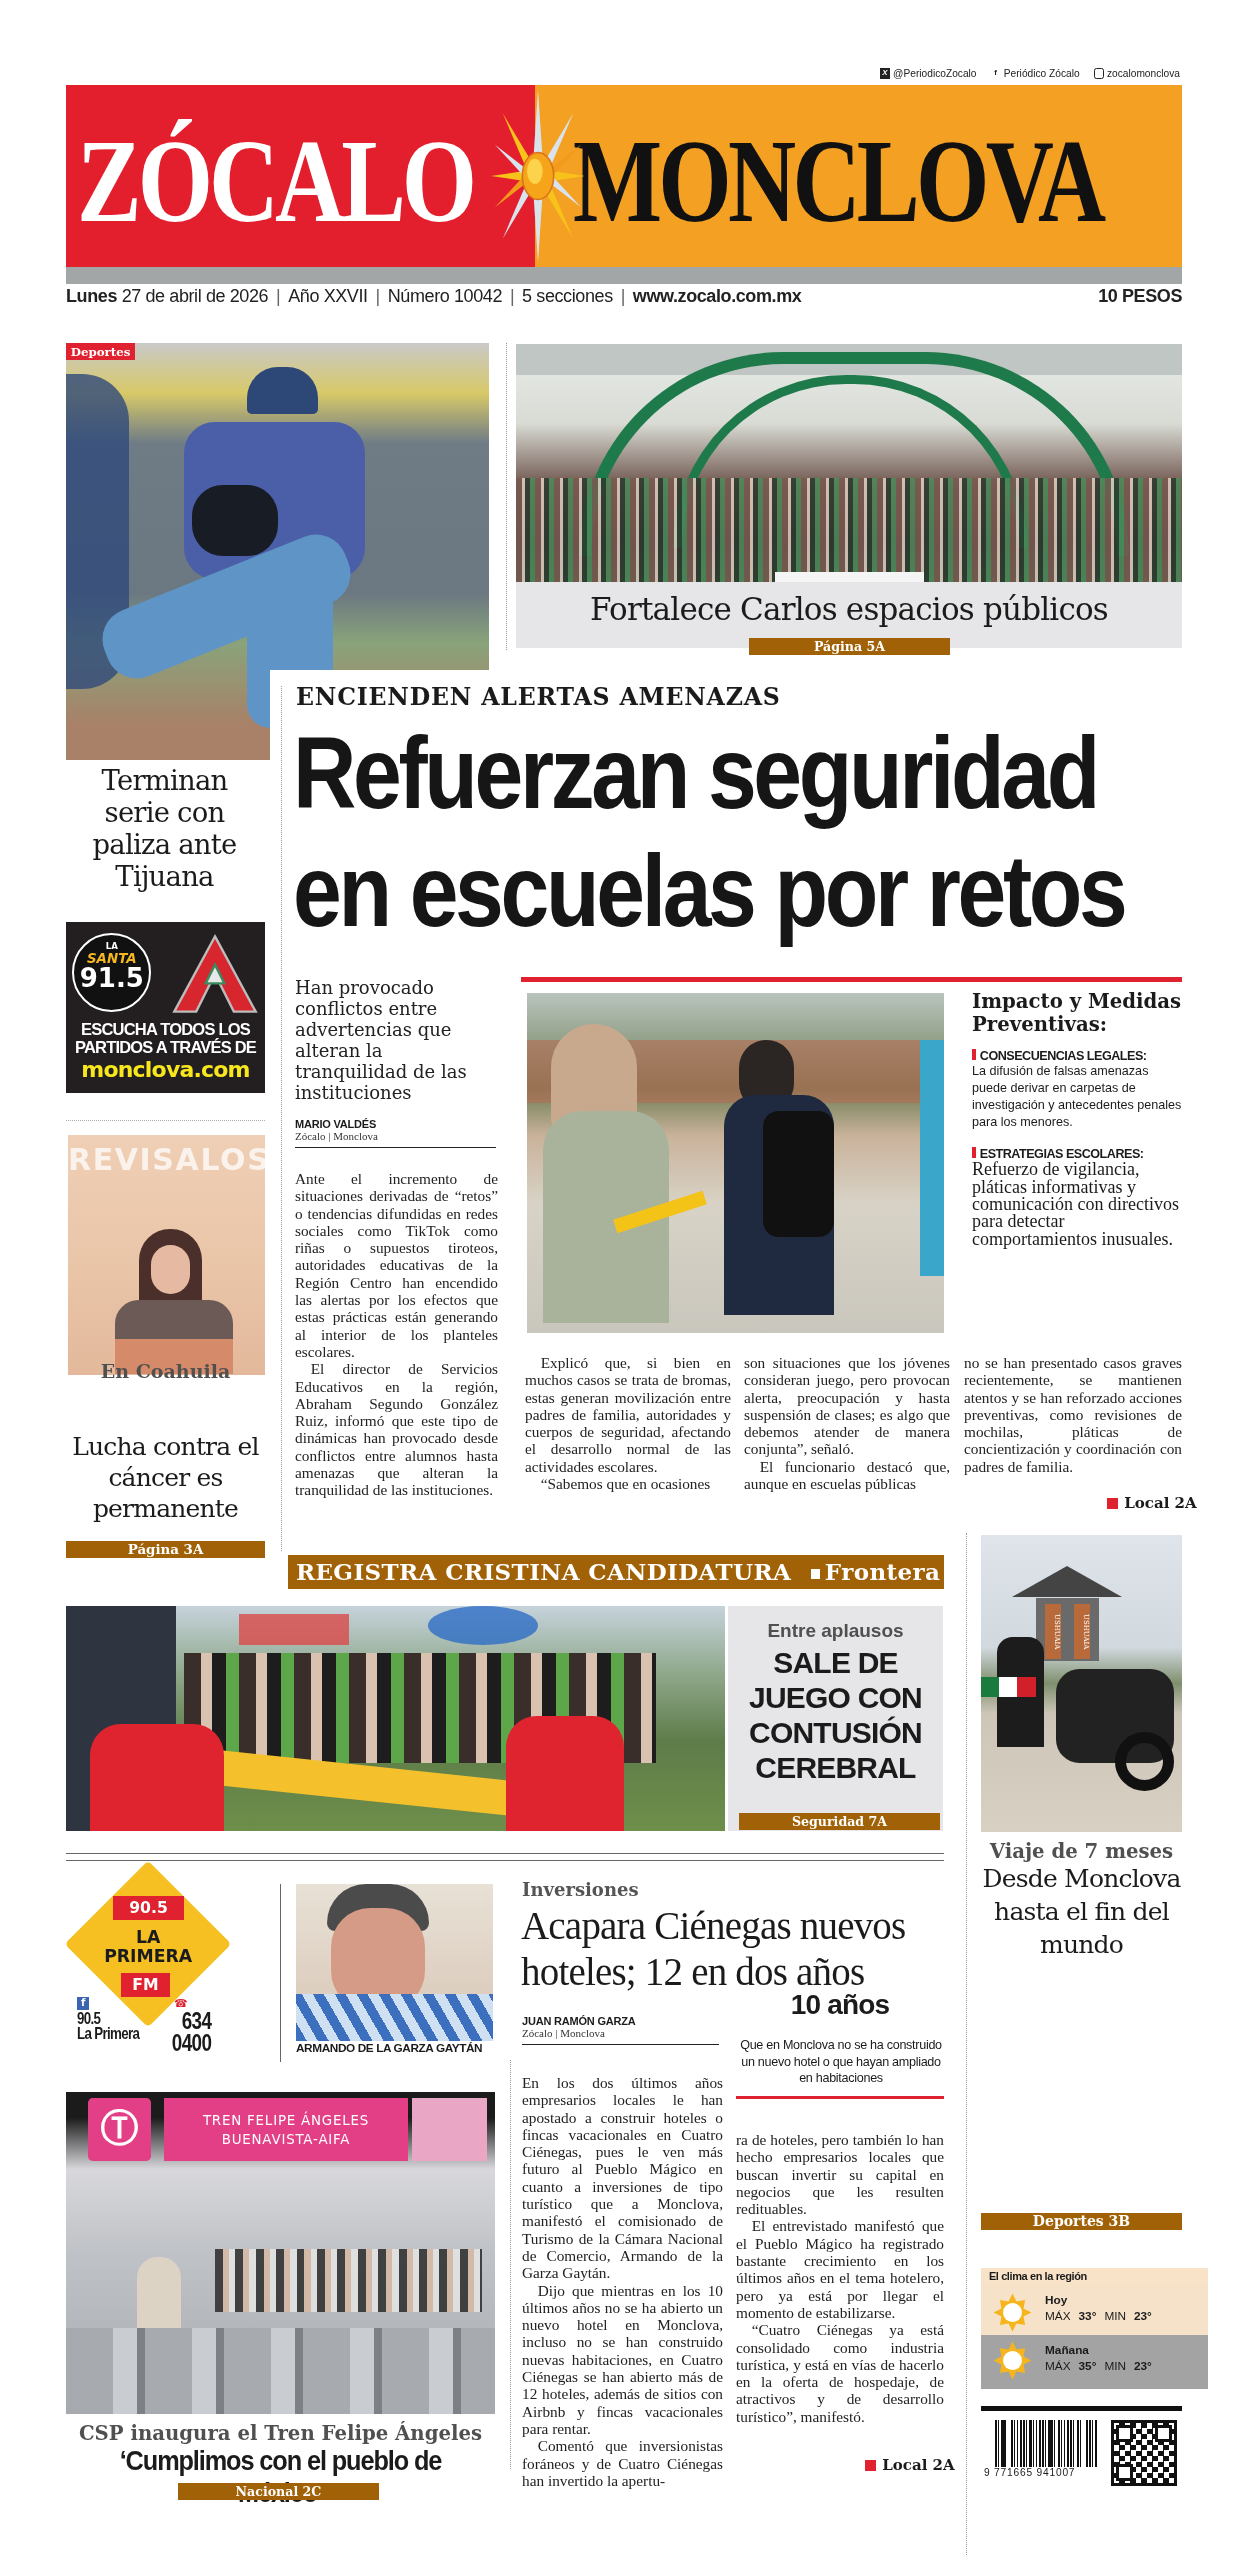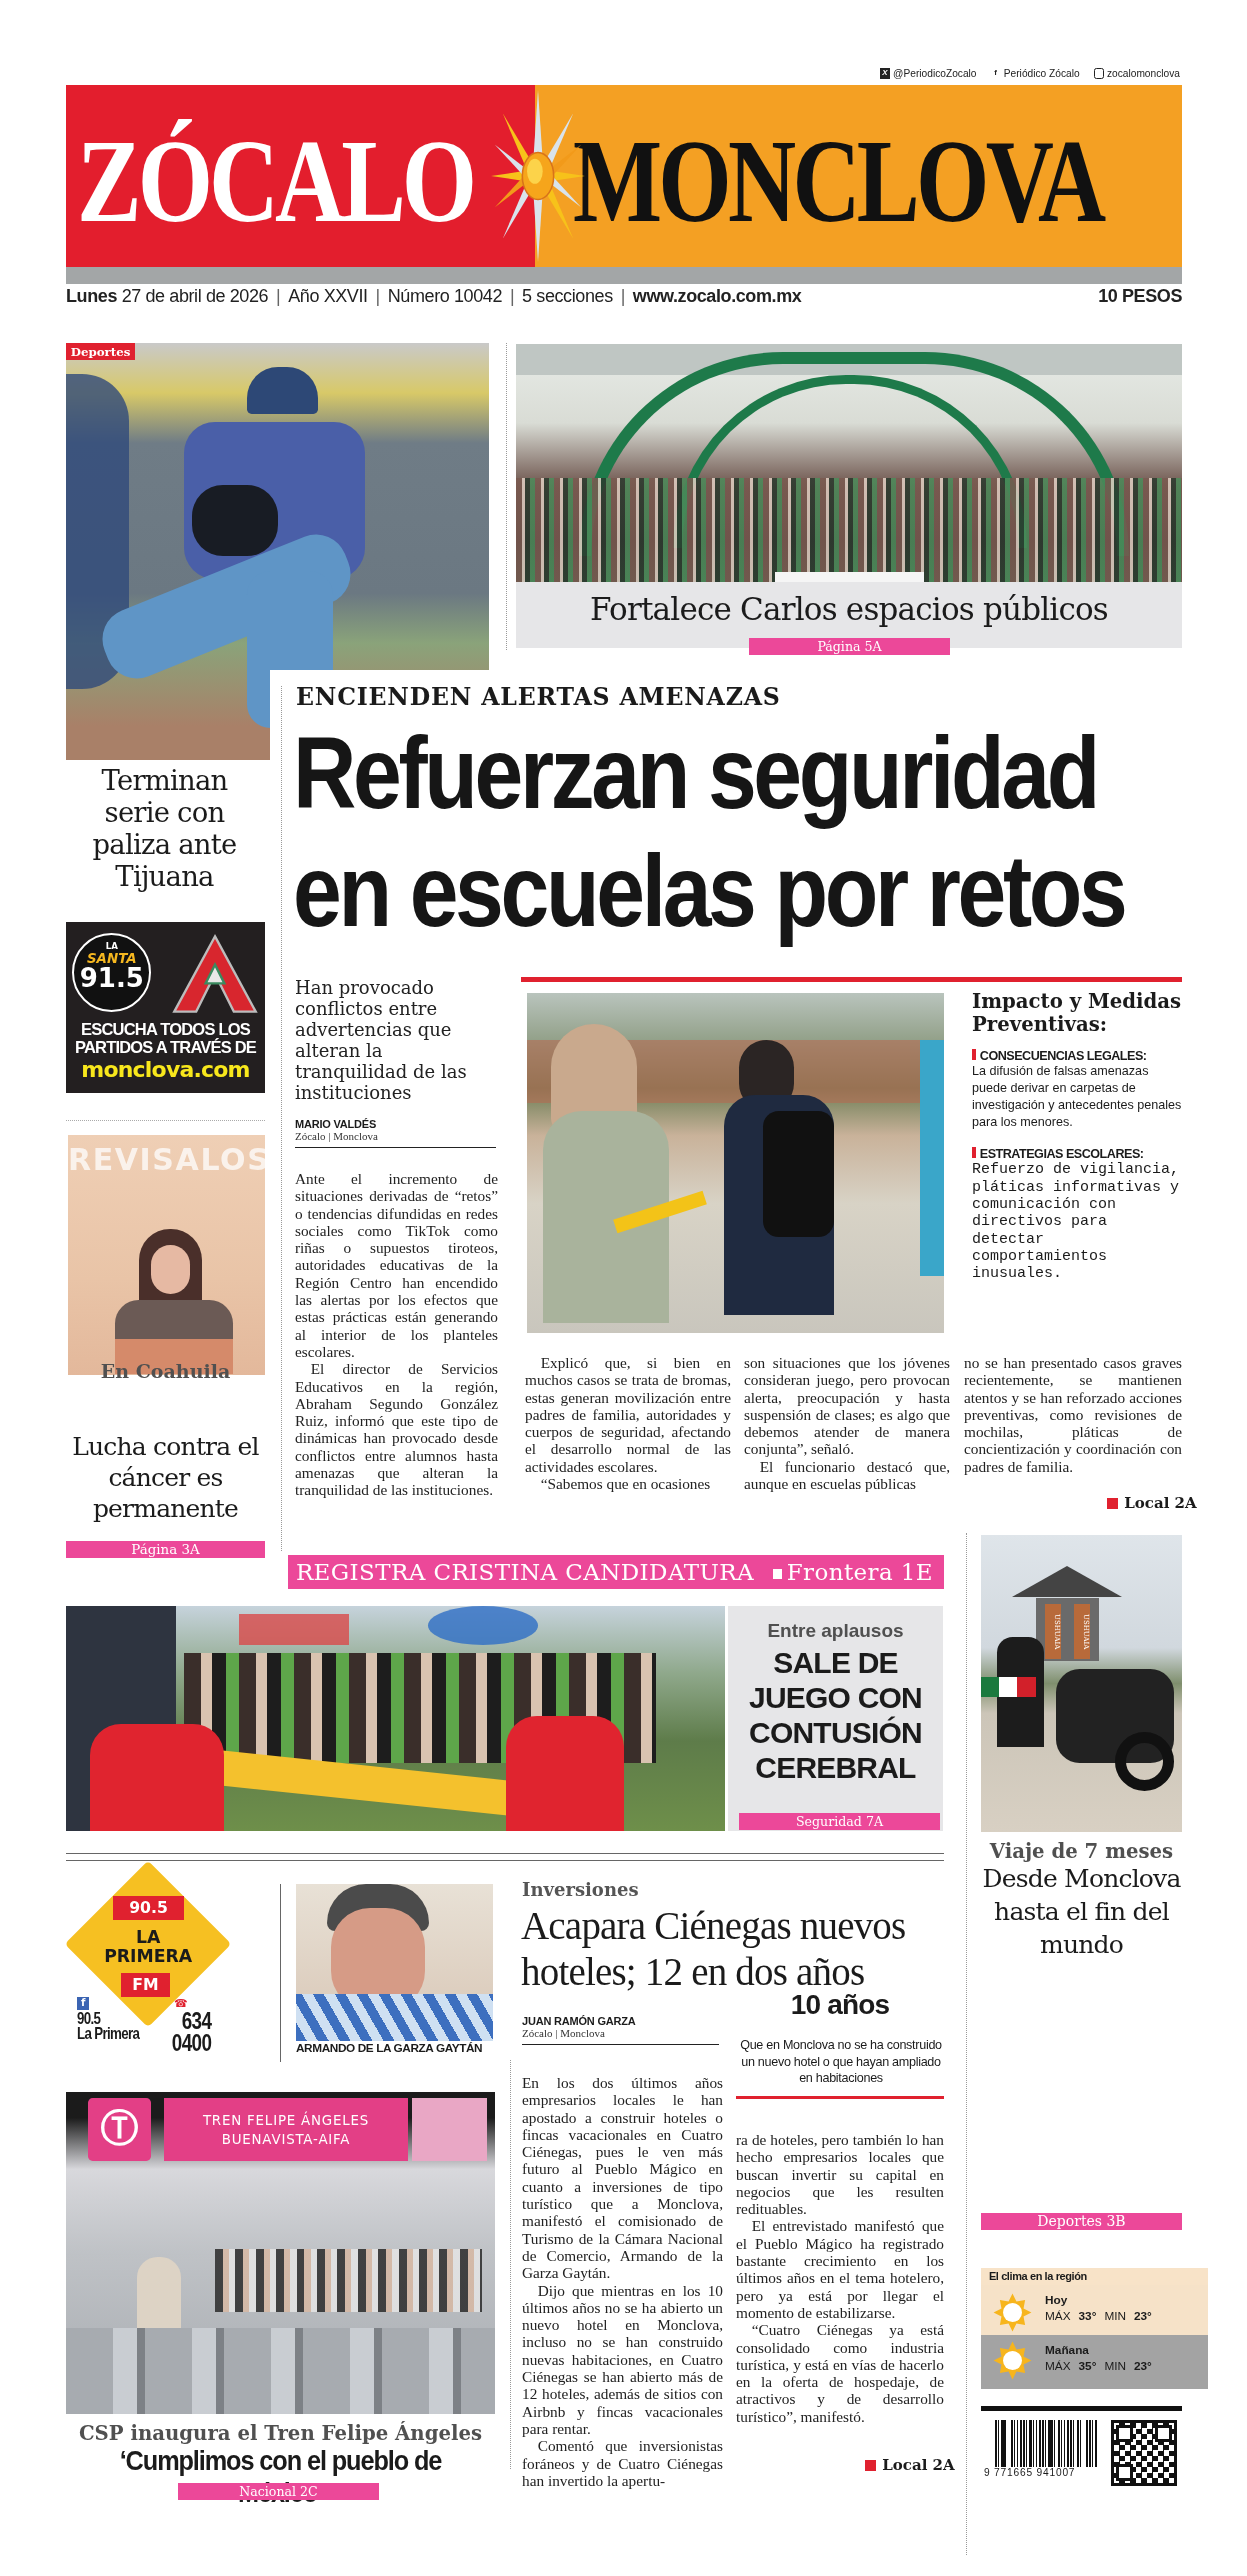--- a/index.html
+++ b/index.html
@@ -17,21 +17,21 @@
   .mast-title-l { position: absolute; left: 11px; top: 38px; font-family: "Liberation Serif", serif; font-weight: bold; font-size: 118px; line-height: 1; color: #fff; letter-spacing: -4.7px; transform: scaleX(0.82); transform-origin: left center; }
   .mast-title-r { position: absolute; left: 38px; top: 38px; font-family: "Liberation Serif", serif; font-weight: bold; font-size: 118px; line-height: 1; color: #111; letter-spacing: -4.7px; transform: scaleX(0.80); transform-origin: left center; }
   .sun { position: absolute; left: 425px; top: 0px; width: 94px; height: 182px; z-index: 3; }
   .mast-bar { position: absolute; top: 267px; left: 66px; width: 1116px; height: 16.5px; background: #a3a6a7; }
   .dateline { position: absolute; top: 286px; left: 66px; width: 1116px; display: flex; justify-content: space-between; font-family: "Liberation Sans", sans-serif; font-size: 18px; color: #222; letter-spacing: -0.4px; }
   .dateline b { font-weight: bold; }
   .dateline .sep { color: #666; padding: 0 7.9px; }
 
   
   .photo { position: absolute; overflow: hidden; }
-  .tag-red { background: #ec4899; color: #fff; font-family: "DejaVu Serif", serif; font-weight: normal; text-align: center; }
+  .tag-red { background: #a16207; color: #fff; font-family: "DejaVu Serif", serif; font-weight: bold; text-align: center; }
   .kicker-grey { color: #505050; font-family: "DejaVu Serif", serif; font-weight: bold; text-align: center; }
   .hed-slab { font-family: "DejaVu Serif", serif; font-weight: normal; text-align: center; color: #1b1b1b; letter-spacing: -0.8px; }
   .body-text { font-family: "Liberation Serif", serif; font-size: 15.3px; line-height: 17.3px; text-align: justify; color: #222; hyphens: auto; }
   .body-text p { text-indent: 15.7px; }
   .body-text p.first { text-indent: 0; }
   .vrule { position: absolute; border-left: 1.6px dotted #999; }
   .byline-name { font-family: "Liberation Sans", sans-serif; font-weight: bold; font-size: 11px; letter-spacing: -0.2px; }
   .byline-src { font-family: "Liberation Serif", serif; font-size: 11px; color: #333; }
   .jump { font-family: "DejaVu Serif", serif; font-weight: bold; font-size: 15px; display: flex; align-items: center; gap: 6.3px; }
   .jump .sq { width: 11px; height: 11px; background: #e0212f; display: inline-block; }
@@ -173,21 +173,21 @@
 </div>
 
 <div class="abs" style="left:972px;top:990px;width:210px">
   <div style="font-family:'DejaVu Serif',serif;font-weight:bold;font-size:19.7px;line-height:23px;color:#1b1b1b">Impacto y Medidas Preventivas:</div>
   <div style="margin-top:12.6px">
     <div style="font-family:'Liberation Sans',sans-serif;font-weight:bold;font-size:12.6px;letter-spacing:-0.5px"><span style="display:inline-block;width:3.9px;height:11px;background:#e0212f;margin-right:3.9px"></span><span>CONSECUENCIAS LEGALES:</span></div>
     <div style="font-family:'Liberation Sans',sans-serif;font-size:12.6px;line-height:17.3px">La difusión de falsas amenazas puede derivar en carpetas de investigación y antecedentes penales para los menores.</div>
   </div>
   <div style="margin-top:15.7px">
     <div style="font-family:'Liberation Sans',sans-serif;font-weight:bold;font-size:12.6px;letter-spacing:-0.5px"><span style="display:inline-block;width:3.9px;height:11px;background:#e0212f;margin-right:3.9px"></span><span>ESTRATEGIAS ESCOLARES:</span></div>
-    <div style="font-family:Liberation Mono, monospace;font-size:15px;line-height:17.3px">Refuerzo de vigilancia, pláticas informativas y comunicación con directivos para detectar comportamientos inusuales.</div>
+    <div style="font-family:Liberation Serif, serif;font-size:18px;line-height:17.3px">Refuerzo de vigilancia, pláticas informativas y comunicación con directivos para detectar comportamientos inusuales.</div>
   </div>
 </div>
 
 <div class="body-text abs" style="left:525px;top:1354px;width:206px">
   <p>Explicó que, si bien en muchos casos se trata de bromas, estas generan movilización entre padres de familia, autoridades y cuerpos de seguridad, afectando el desarrollo normal de las actividades escolares.</p>
   <p>“Sabemos que en ocasiones</p>
 </div>
 <div class="body-text abs" style="left:744px;top:1354px;width:206px">
   <p class="first">son situaciones que los jóvenes consideran juego, pero provocan alerta, preocupación y hasta suspensión de clases; es algo que debemos atender de manera conjunta”, señaló.</p>
   <p>El funcionario destacó que, aunque en escuelas públicas</p>

